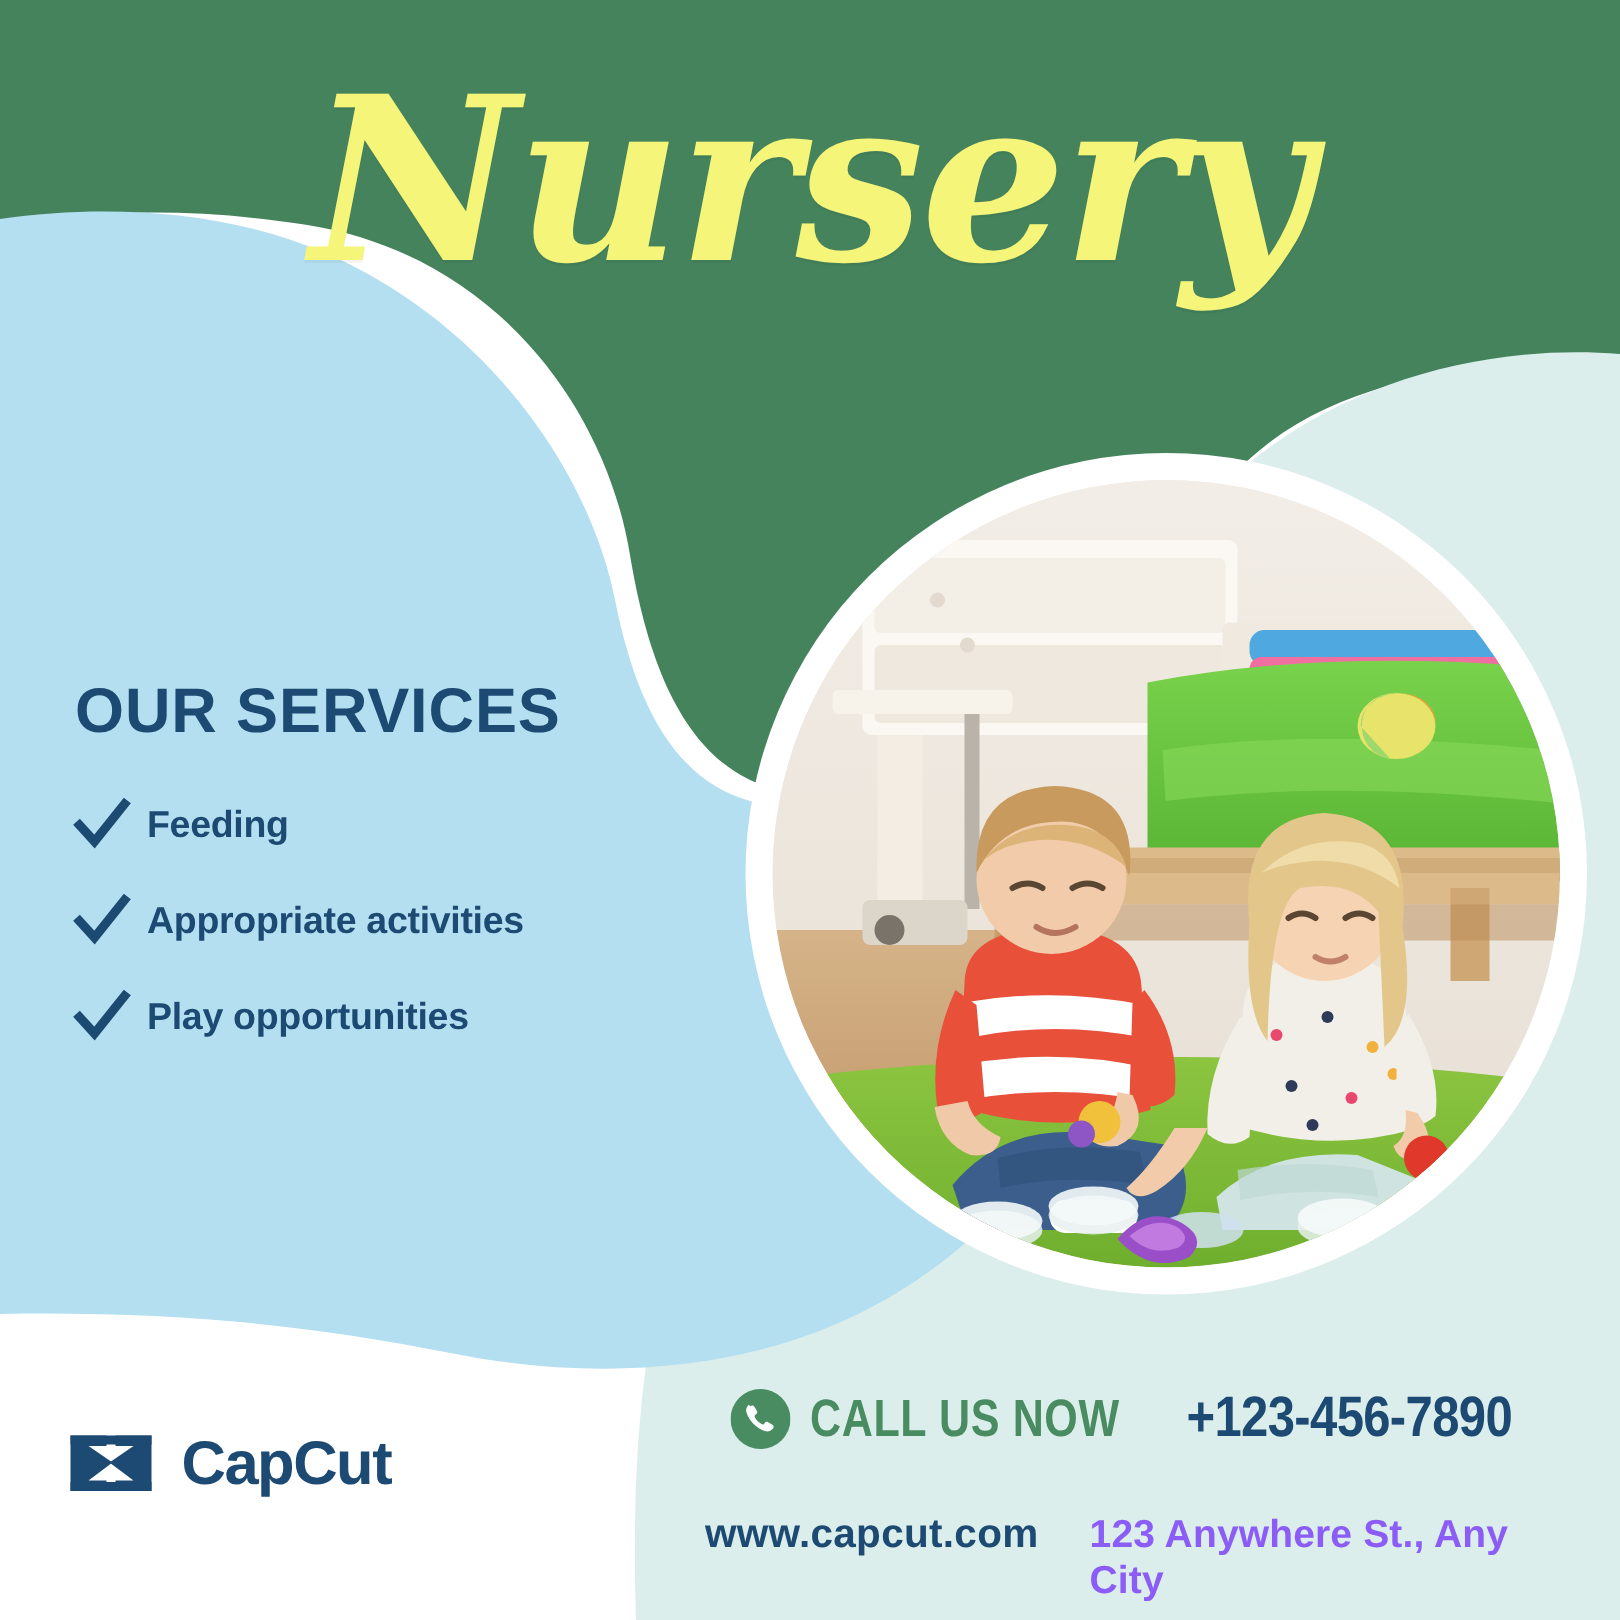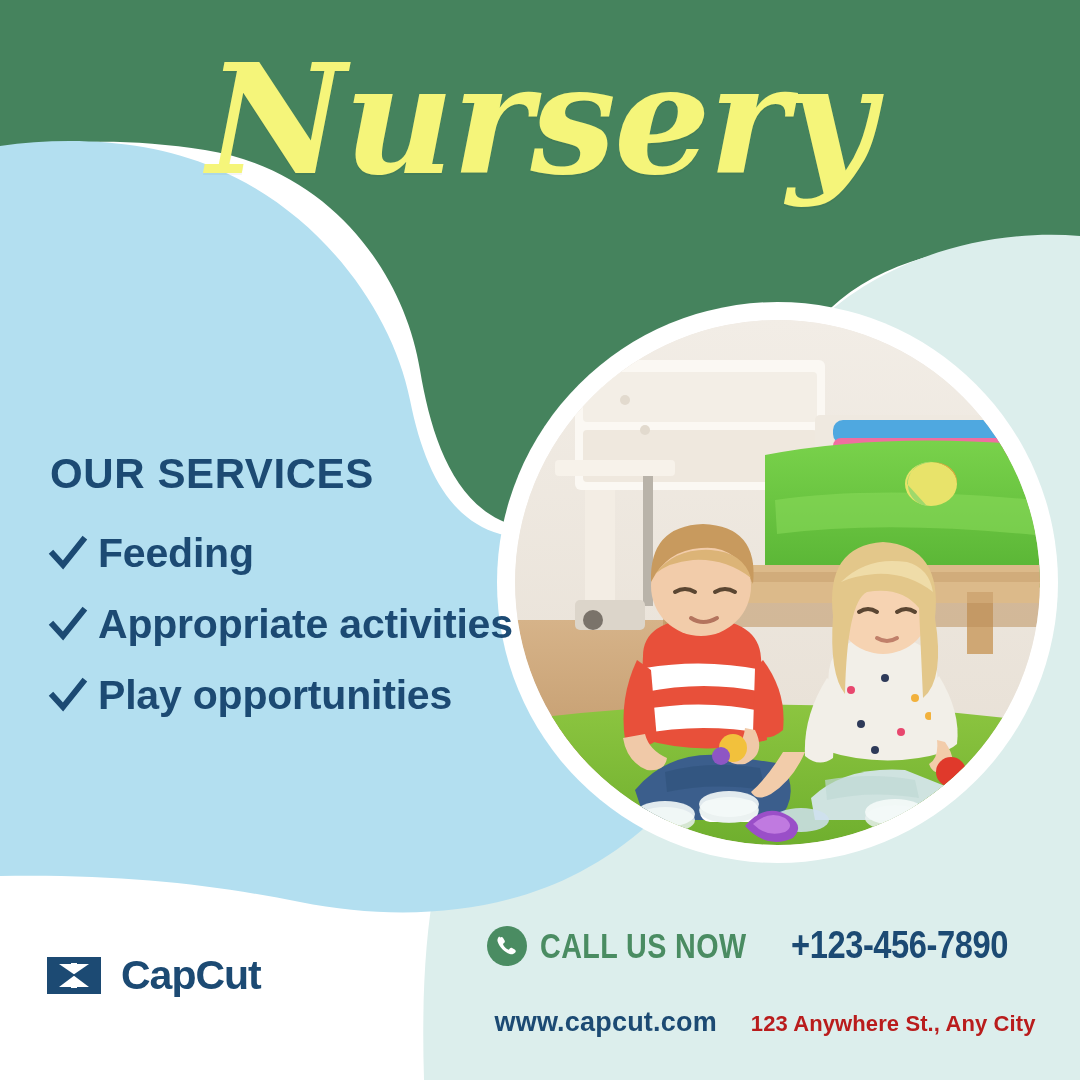--- a/index.html
+++ b/index.html
@@ -38,21 +38,21 @@
   
   #services{position:absolute;left:48px;top:450px;z-index:45;width:470px;}
   #services-heading{
     font-size:42px;font-weight:700;letter-spacing:0.6px;
     color:#1C4A73;margin:0 0 32px 2px;
   }
   .service-row{display:flex;align-items:center;margin-bottom:24px;}
   .check-icon{width:40px;height:40px;flex:0 0 40px;margin-right:10px;}
   .check-icon svg{display:block;width:40px;height:40px;}
   .service-label{
-    font-size:41px;font-weight:700;color:#1C4A73;letter-spacing:-0.2px;
+    font-size:25px;font-weight:700;color:#1C4A73;letter-spacing:-0.2px;
     white-space:nowrap;
   }
 
   
   #photo-circle{
     position:absolute;left:515px;top:320px;width:525px;height:525px;
     border-radius:50%;overflow:hidden;z-index:30;
     box-shadow:0 0 0 18px #ffffff;
     background:#efe9e2;
   }
@@ -72,21 +72,21 @@
   #phone-number{
     font-size:38px;font-weight:700;color:#1C4A73;letter-spacing:-0.5px;
     transform:scaleX(0.86);transform-origin:left center;
     margin-left:-14px;
   }
   #contact-meta{
     display:flex;align-items:baseline;justify-content:center;gap:34px;
     margin-top:40px;
   }
   #website{font-size:27px;font-weight:700;color:#1C4A73;letter-spacing:0.2px;}
-  #address{font-size:22px;font-weight:700;color:#b91c1c;letter-spacing:0.1px;}
+  #address{font-size:26px;font-weight:700;color:#8b5cf6;letter-spacing:0.1px;}
 
   
   #logo{position:absolute;left:45px;top:952px;display:flex;align-items:center;gap:18px;z-index:50;}
   #logo-mark{width:58px;height:46px;flex:0 0 58px;}
   #logo-mark svg{display:block;width:58px;height:46px;}
   #logo-text{font-size:41px;font-weight:700;color:#1C4A73;letter-spacing:-1px;}
 </style>
 </head>
 <body>
 

